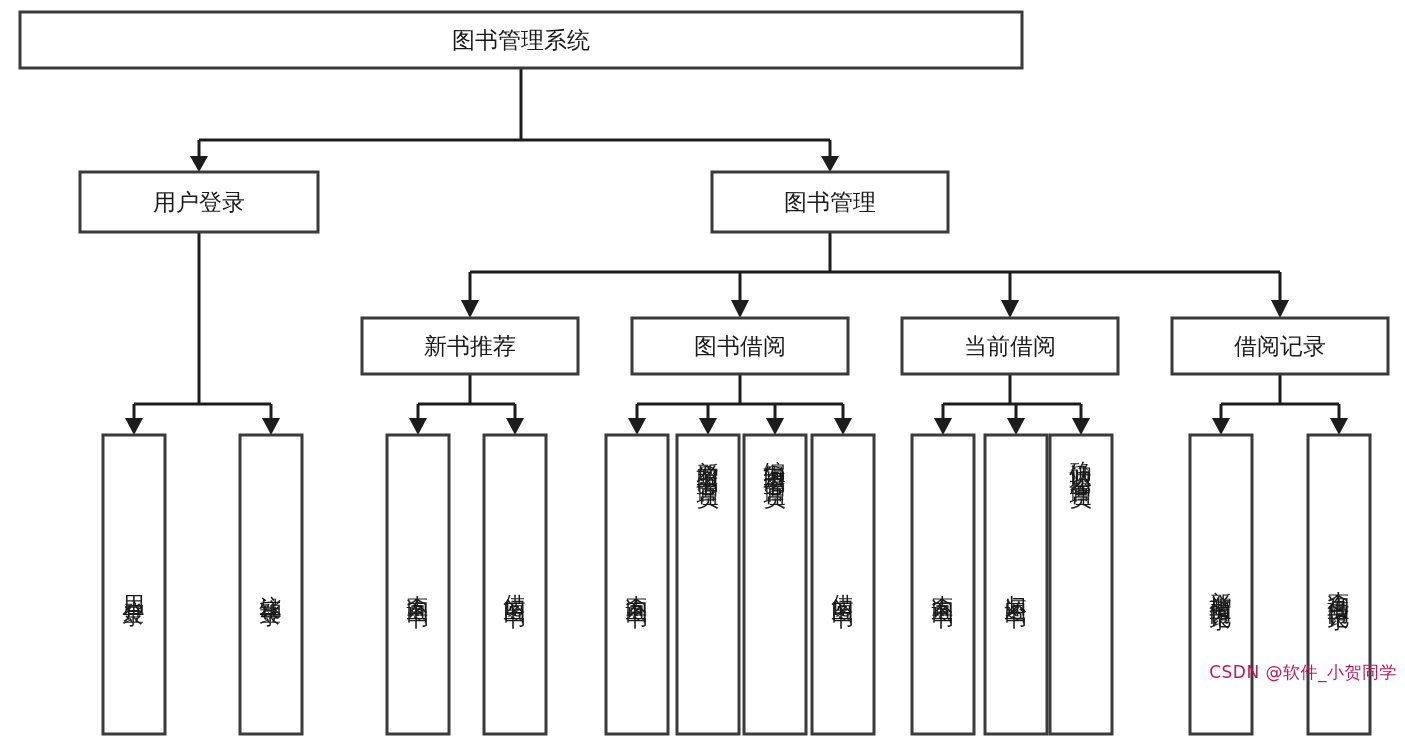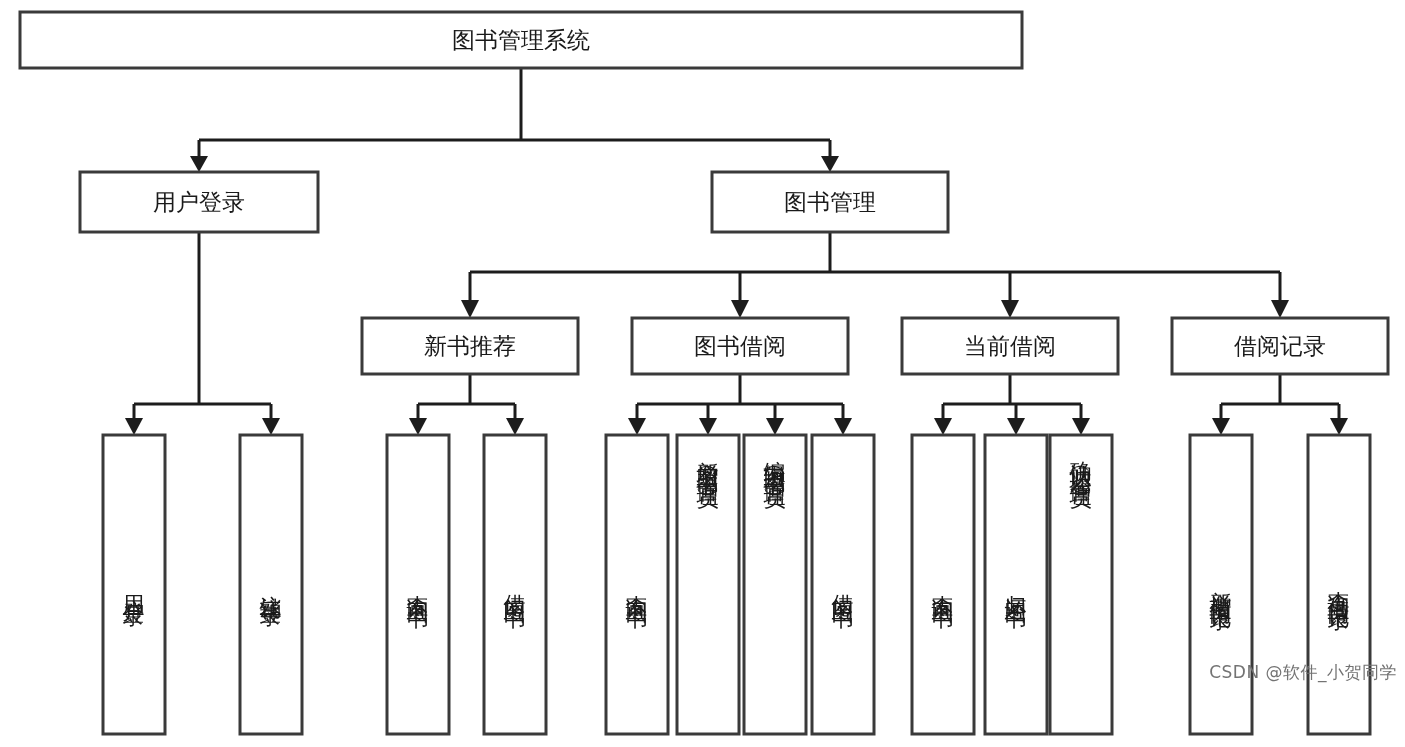--- a/index.html
+++ b/index.html
@@ -68,21 +68,21 @@
     letter-spacing: 4px;
     color: #1a1a1a;
     white-space: nowrap;
   }
   #watermark {
     position: absolute;
     right: 8px;
     bottom: 4px;
     font-family: "DejaVu Sans", "Liberation Sans", sans-serif;
     font-size: 17px;
-    color: #737373;
+    color: #be185d;
     letter-spacing: 0.5px;
     white-space: nowrap;
   }
 </style>
 </head>
 <body>
 
 <div id="diagram-root">
 
   <svg id="flowchart" viewBox="0 0 1405 747" xmlns="http://www.w3.org/2000/svg">

